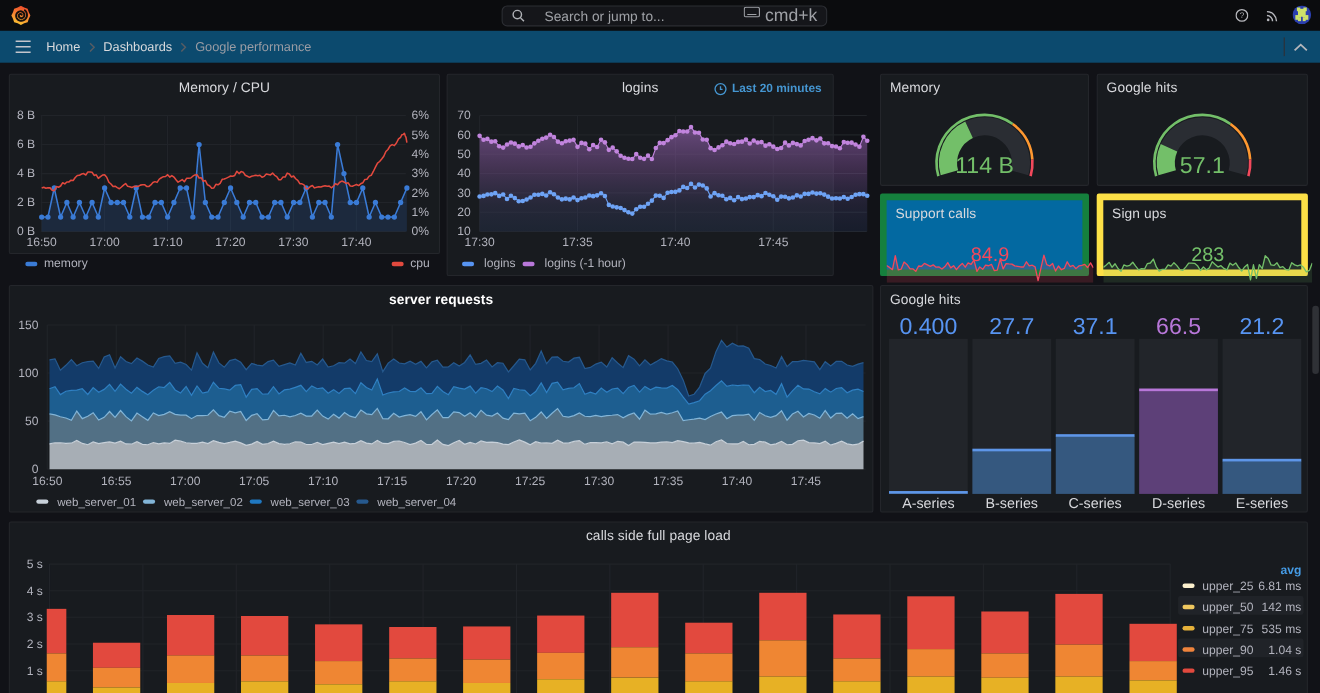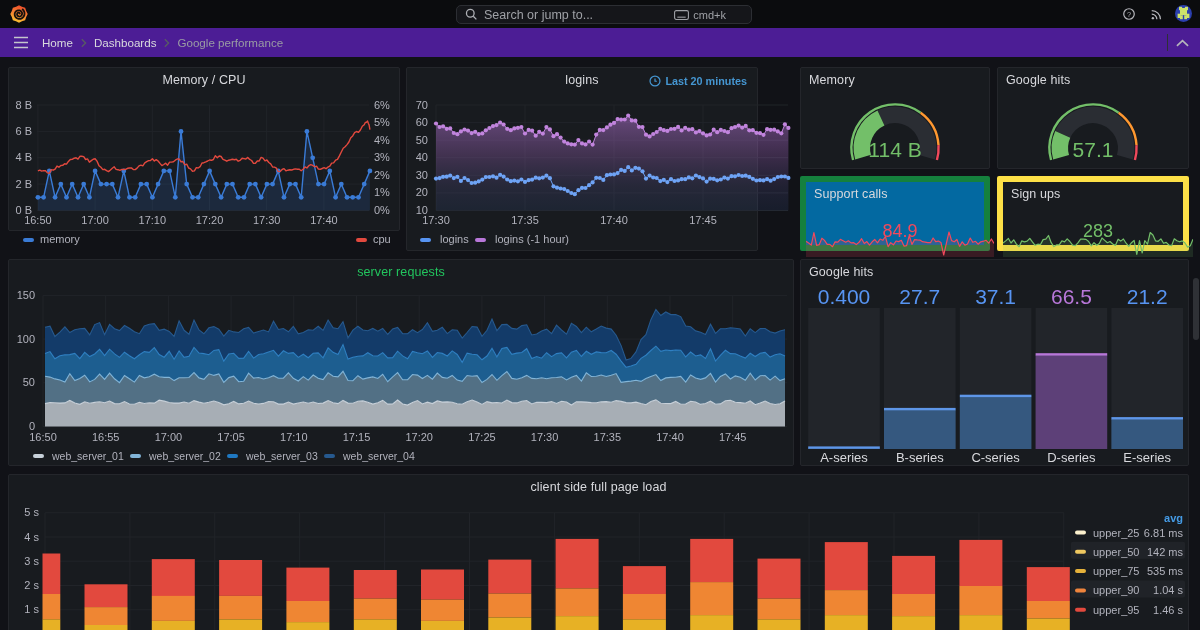--- a/index.html
+++ b/index.html
@@ -15,22 +15,22 @@
         </linearGradient>
       </defs>
 <path fill="url(#lg)" d="M30.0 1.0 L39.9 6.0 L50.5 9.5 L54.0 20.1 L59.0 30.0 L54.0 39.9 L50.5 50.5 L39.9 54.0 L30.0 59.0 L20.1 54.0 L9.5 50.5 L6.0 39.9 L1.0 30.0 L6.0 20.1 L9.5 9.5 L20.1 6.0 Z"></path>
 <path fill="none" stroke="#16110d" stroke-width="6" stroke-linecap="round" d="M42.1 14.7 L44.9 17.8 L46.9 21.4 L48.1 25.3 L48.4 29.2 L47.9 33.1 L46.5 36.8 L44.5 40.0 L41.8 42.6 L38.7 44.6 L35.3 45.9 L31.8 46.4 L28.3 46.1 L25.0 45.1 L22.0 43.5 L19.5 41.3 L17.6 38.6 L16.3 35.7 L15.7 32.6 L15.7 29.5 L16.4 26.5 L17.7 23.8 L19.6 21.5 L21.8 19.7 L24.3 18.4 L26.9 17.8 L29.6 17.7 L32.2 18.1 L34.6 19.1 L36.6 20.6 L38.3 22.4 L39.5 24.5 L40.2 26.7 L40.4 29.0 L40.1 31.2 L39.3 33.2 L38.2 35.0 L36.8 36.4 L35.1 37.5 L33.3 38.1 L31.4 38.4 L29.6 38.2 L27.9 37.7 L26.5 36.8 L25.3 35.7 L24.4 34.4 L23.8 33.0 L23.6 31.5 L23.7 30.1 L24.1 28.8 L24.7 27.7 L25.6 26.8 L26.5 26.1 L27.6 25.7 L28.6 25.6 L29.6 25.6 L30.5 25.9 L31.3 26.4 L31.9 27.0 L32.3 27.6 L32.5 28.3"></path>
 </svg>
     <div style="position:absolute;left:456px;top:5px;width:296px;height:19px;background:#15161a;border:1px solid #2c2e33;border-radius:5px;display:flex;align-items:center;font-size:12.5px;color:#9fa1a6">
 <svg width="13" height="13" viewBox="0 0 16 16" style="margin-left:8px">
         <circle cx="6.5" cy="6.5" r="4.7" fill="none" stroke="#aeb0b5" stroke-width="1.6"></circle>
         <line x1="10.2" y1="10.2" x2="14" y2="14" stroke="#aeb0b5" stroke-width="1.6"></line>
       </svg>
-<span style="margin-left:6px">Search or jump to...</span>
-<span style="margin-left:auto;margin-right:25px;display:flex;align-items:center;font-size:11px">
+<span style="margin-left:17px">Search or jump to...</span>
+<span style="margin-left:auto;margin-right:8px;display:flex;align-items:flex-start;font-size:16px">
 <svg width="15" height="10" viewBox="0 0 18 12" style="margin-right:4px">
           <rect x="0.7" y="0.7" width="16.6" height="10.6" rx="2" fill="none" stroke="#9fa1a6" stroke-width="1.3"></rect>
           <line x1="4" y1="8.6" x2="14" y2="8.6" stroke="#9fa1a6" stroke-width="1.3"></line>
         </svg>cmd+k</span>
 </div>
     <svg width="12" height="12" viewBox="0 0 18 18" style="position:absolute;left:1123px;top:8px">
 <circle cx="9" cy="9" r="7.9" fill="none" stroke="#b6b7bc" stroke-width="1.8"></circle>
 <text x="9" y="13" text-anchor="middle" font-family="Liberation Sans, sans-serif" font-size="11" fill="#b6b7bc">?</text>
 </svg>
     <svg width="12" height="12" viewBox="0 0 16 16" style="position:absolute;left:1151px;top:8px">
@@ -45,21 +45,21 @@
         <rect x="5" y="4.6" width="7" height="6"></rect>
 <rect x="2.6" y="8.7" width="3" height="4.3"></rect>
         <rect x="11.4" y="8.7" width="3" height="4.3"></rect>
 <rect x="5" y="10.6" width="2.9" height="3.6"></rect>
         <rect x="9.1" y="10.6" width="2.9" height="3.6"></rect>
 </g>
 <rect x="7.1" y="1" width="2.8" height="2" fill="#2b3fae"></rect>
 <rect x="7.9" y="10.2" width="1.2" height="4.4" fill="#2b3fae"></rect>
 </svg>
 </div>
-<div style="position:absolute;left:0;top:28px;width:1200px;height:29px;background:#4c1d95;display:flex;align-items:center;font-size:11.6px">
+<div style="position:absolute;left:0;top:28px;width:1200px;height:29px;background:#0c4a6e;display:flex;align-items:center;font-size:11.6px">
 <div style="width:14px;margin-left:14px;margin-top:2px">
 <svg width="14" height="13" viewBox="0 0 14 13">
         <g stroke="#c4c5cc" stroke-width="1.5">
           <line x1="0" y1="1.5" x2="14" y2="1.5"></line>
           <line x1="0" y1="6.5" x2="14" y2="6.5"></line>
           <line x1="0" y1="11.5" x2="14" y2="11.5"></line>
         </g>
       </svg>
 </div>
 <span style="margin-left:14px;color:#d9dadd;font-weight:500">Home</span>
@@ -475,21 +475,21 @@
   </div>
 <div style="position:absolute;left:997px;top:176px;width:192px;height:75px;background:#181b1f;border:6px solid #fde047;border-radius:2px;box-sizing:border-box">
     <div style="position:absolute;left:0;right:0;top:5px;padding-left:8px;font-size:12.5px;font-weight:500;color:#d8d9dd;letter-spacing:0.1px">Sign ups</div>
     <svg width="190" height="75" style="position:absolute;left:0;top:0">
       <path d="M0.0 61.1 L2.7 58.9 L5.4 56.5 L8.0 61.0 L10.7 57.8 L13.4 62.1 L16.1 64.7 L18.7 58.9 L21.4 59.9 L24.1 59.2 L26.8 56.4 L29.4 59.9 L32.1 63.3 L34.8 62.2 L37.5 62.5 L40.1 57.6 L42.8 57.1 L45.5 53.5 L48.2 60.7 L50.8 64.5 L53.5 62.9 L56.2 62.8 L58.9 58.8 L61.5 59.9 L64.2 56.8 L66.9 59.5 L69.6 63.1 L72.3 63.7 L74.9 60.8 L77.6 57.2 L80.3 57.2 L83.0 57.4 L85.6 59.5 L88.3 63.9 L91.0 60.7 L93.7 63.3 L96.3 61.6 L99.0 56.0 L101.7 58.4 L104.4 60.7 L107.0 59.5 L109.7 62.0 L112.4 63.4 L115.1 57.2 L117.7 59.1 L120.4 57.0 L123.1 61.2 L125.8 64.4 L128.5 60.7 L131.1 58.4 L133.8 72.5 L136.5 58.7 L139.2 71.0 L141.8 58.5 L144.5 62.2 L147.2 50.5 L149.9 53.0 L152.5 58.8 L155.2 59.3 L157.9 56.9 L160.6 61.3 L163.2 60.4 L165.9 63.0 L168.6 63.6 L171.3 56.8 L173.9 58.8 L176.6 59.8 L179.3 58.9 L182.0 61.0 L184.6 65.1 L187.3 63.8 L190.0 57.2 L190.0 75.0 L0.0 75.0 Z" fill="#73bf69" fill-opacity="0.15"></path>
       <path d="M0.0 61.1 L2.7 58.9 L5.4 56.5 L8.0 61.0 L10.7 57.8 L13.4 62.1 L16.1 64.7 L18.7 58.9 L21.4 59.9 L24.1 59.2 L26.8 56.4 L29.4 59.9 L32.1 63.3 L34.8 62.2 L37.5 62.5 L40.1 57.6 L42.8 57.1 L45.5 53.5 L48.2 60.7 L50.8 64.5 L53.5 62.9 L56.2 62.8 L58.9 58.8 L61.5 59.9 L64.2 56.8 L66.9 59.5 L69.6 63.1 L72.3 63.7 L74.9 60.8 L77.6 57.2 L80.3 57.2 L83.0 57.4 L85.6 59.5 L88.3 63.9 L91.0 60.7 L93.7 63.3 L96.3 61.6 L99.0 56.0 L101.7 58.4 L104.4 60.7 L107.0 59.5 L109.7 62.0 L112.4 63.4 L115.1 57.2 L117.7 59.1 L120.4 57.0 L123.1 61.2 L125.8 64.4 L128.5 60.7 L131.1 58.4 L133.8 72.5 L136.5 58.7 L139.2 71.0 L141.8 58.5 L144.5 62.2 L147.2 50.5 L149.9 53.0 L152.5 58.8 L155.2 59.3 L157.9 56.9 L160.6 61.3 L163.2 60.4 L165.9 63.0 L168.6 63.6 L171.3 56.8 L173.9 58.8 L176.6 59.8 L179.3 58.9 L182.0 61.0 L184.6 65.1 L187.3 63.8 L190.0 57.2" fill="none" stroke="#73bf69" stroke-width="1.2" stroke-linejoin="round"></path>
       <text x="95.0" y="55" text-anchor="middle" font-family="Liberation Sans, sans-serif" font-size="18" font-weight="500" fill="#73bf69">283</text>
     </svg>
   </div>
 <div style="position:absolute;left:8px;top:259px;width:786px;height:207px;background:#181b1f;border:1px solid #24262b;border-radius:2px;box-sizing:border-box">
-    <div style="position:absolute;left:0;right:0;top:5px;text-align:center;font-size:12.5px;font-weight:400;color:#22c55e;letter-spacing:0.1px">server requests</div>
+    <div style="position:absolute;left:0;right:0;top:5px;text-align:center;font-size:12.5px;font-weight:700;color:#ffffff;letter-spacing:0.1px">server requests</div>
     <svg width="786" height="207" style="position:absolute;left:0;top:0">
 <g stroke="#212429" stroke-width="1">
         <line x1="34" x2="778" y1="166.5" y2="166.5"></line>
         <line x1="34" x2="778" y1="122.8" y2="122.8"></line>
         <line x1="34" x2="778" y1="79.1" y2="79.1"></line>
         <line x1="34" x2="778" y1="35.4" y2="35.4"></line>
         <line y1="35.4" y2="166.5" x1="34.0" x2="34.0"></line>
         <line y1="35.4" y2="166.5" x1="96.7" x2="96.7"></line>
         <line y1="35.4" y2="166.5" x1="159.4" x2="159.4"></line>
         <line y1="35.4" y2="166.5" x1="222.1" x2="222.1"></line>
@@ -564,21 +564,21 @@
       <text x="270.4" y="44" text-anchor="middle" font-size="21" font-weight="500" fill="#b877d9">66.5</text>
       <text x="270.4" y="202" text-anchor="middle" font-size="13" fill="#d8d9dd">D-series</text>
       <rect x="310.4" y="48" width="71.6" height="141" fill="#22252a"></rect>
       <rect x="310.4" y="159.1" width="71.6" height="29.9" fill="#35587f"></rect>
       <rect x="310.4" y="157.1" width="71.6" height="2.4" fill="#5e96e8"></rect>
       <text x="346.2" y="44" text-anchor="middle" font-size="21" font-weight="500" fill="#5794f2">21.2</text>
       <text x="346.2" y="202" text-anchor="middle" font-size="13" fill="#d8d9dd">E-series</text>
     </svg>
   </div>
 <div style="position:absolute;left:8px;top:474px;width:1181px;height:207px;background:#181b1f;border:1px solid #24262b;border-radius:2px;box-sizing:border-box">
-    <div style="position:absolute;left:0;right:0;top:5px;text-align:center;font-size:12.5px;font-weight:500;color:#d8d9dd;letter-spacing:0.1px">client side full page load</div>
+    <div style="position:absolute;left:0;right:0;top:5px;text-align:center;font-size:12.5px;font-weight:500;color:#d8d9dd;letter-spacing:0.1px">calls side full page load</div>
     <svg width="1181" height="156" style="position:absolute;left:0;top:0" font-family="Liberation Sans, sans-serif">
 <g stroke="#212429" stroke-width="1">
         <line x1="36" x2="1055" y1="134.8" y2="134.8"></line>
         <line x1="36" x2="1055" y1="110.5" y2="110.5"></line>
         <line x1="36" x2="1055" y1="86.2" y2="86.2"></line>
         <line x1="36" x2="1055" y1="62.0" y2="62.0"></line>
         <line x1="36" x2="1055" y1="37.8" y2="37.8"></line>
         <line y1="37.8" y2="156" x1="36.0" x2="36.0"></line>
         <line y1="37.8" y2="156" x1="120.9" x2="120.9"></line>
         <line y1="37.8" y2="156" x1="205.8" x2="205.8"></line>

